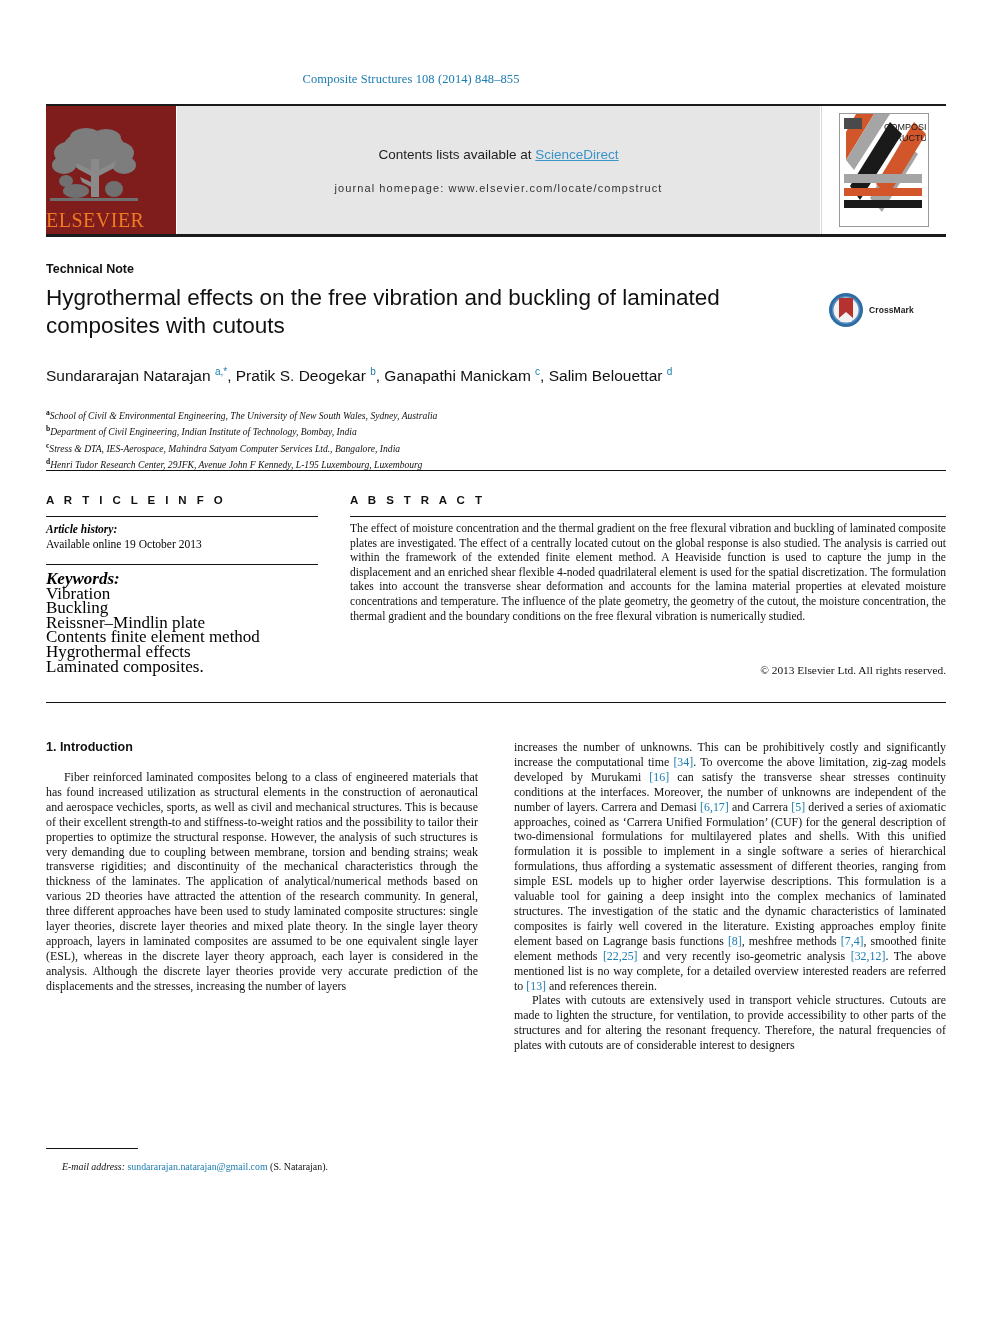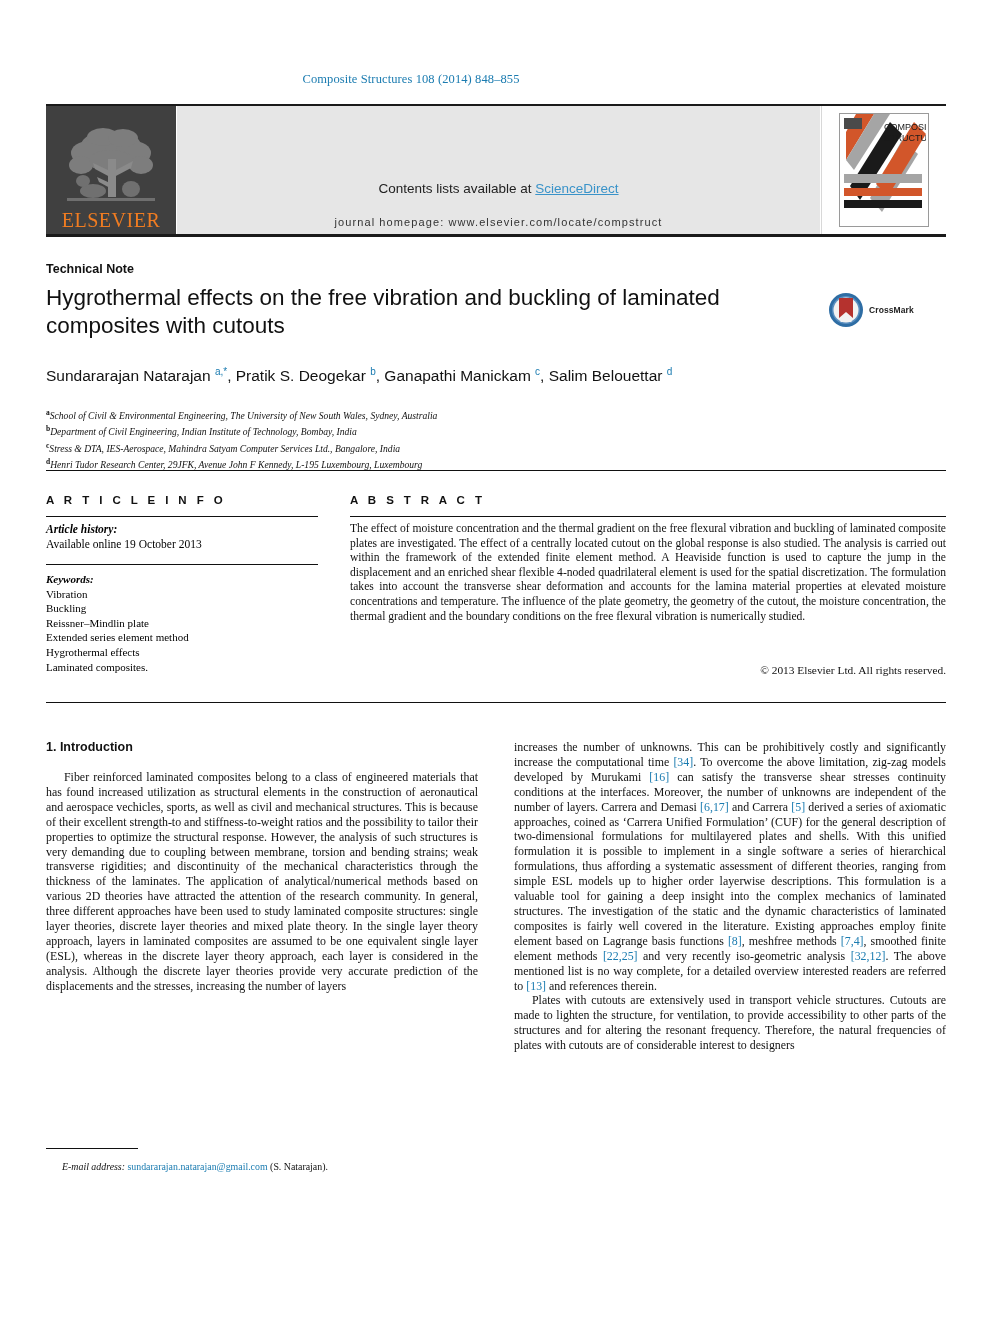--- a/index.html
+++ b/index.html
@@ -50,45 +50,44 @@
     left: 0; top: 0;
     width: 900px; height: 128px;
     display: flex;
     flex-direction: row;
     align-items: stretch;
   }
   .elsevier-logo {
     width: 130px;
     flex: 0 0 130px;
     position: relative;
-    background: #404040;
+    background: #7f1d1d;
     display: flex;
     flex-direction: column;
-    align-items: center;
     justify-content: flex-end;
     padding-bottom: 4px;
     box-sizing: border-box;
   }
   .tree-svg { display:block; }
   .elsevier-word {
     font-family: "Liberation Serif", serif;
     font-size: 20px;
     letter-spacing: 0.5px;
     color: #f07c21;
     line-height: 1;
     margin-top: 1px;
   }
 
   .masthead-center {
     flex: 1 1 auto;
     background: #e6e6e6;
     display: flex;
     flex-direction: column;
     align-items: center;
-    justify-content: flex-end;
+    justify-content: center;
     position: relative;
     border-left: 1px solid #ffffff;
     border-right: 1px solid #ffffff;
   }
   .contents-line {
     font-size: 13.5px;
     font-family: "Liberation Sans", sans-serif;
     color: #222;
     margin-top: 6px;
   }
@@ -238,21 +237,21 @@
     width: 280px;
     font-size: 11.5px;
     line-height: 14.5px;
   }
   .art-history .lbl { font-style: italic; font-weight: bold; }
 
   .keywords {
     position: absolute;
     left: 46px; top: 572px;
     width: 280px;
-    font-size: 11px;
+    font-size: 17px;
     line-height: 14.6px;
   }
   .keywords .lbl { font-style: italic; font-weight: bold; }
 
   .abstract {
     position: absolute;
     left: 350px; top: 522px;
     width: 596px;
     font-size: 11.6px;
     line-height: 14.6px;
@@ -441,21 +440,21 @@
     <div>Available online 19 October 2013</div>
   </div>
 
   <div class="info-rule r2"></div>
 
   <div class="keywords">
     <div class="lbl">Keywords:</div>
     <div>Vibration</div>
     <div>Buckling</div>
     <div>Reissner–Mindlin plate</div>
-    <div>Extended series element method</div>
+    <div>Contents finite element method</div>
     <div>Hygrothermal effects</div>
     <div>Laminated composites.</div>
   </div>
 
   <div class="abstract">The effect of moisture concentration and the thermal gradient on the free flexural vibration and buckling of laminated composite plates are investigated. The effect of a centrally located cutout on the global response is also studied. The analysis is carried out within the framework of the extended finite element method. A Heaviside function is used to capture the jump in the displacement and an enriched shear flexible 4-noded quadrilateral element is used for the spatial discretization. The formulation takes into account the transverse shear deformation and accounts for the lamina material properties at elevated moisture concentrations and temperature. The influence of the plate geometry, the geometry of the cutout, the moisture concentration, the thermal gradient and the boundary conditions on the free flexural vibration is numerically studied.</div>
   <div class="copyright">© 2013 Elsevier Ltd. All rights reserved.</div>
 
   <div class="sec-rule-bottom"></div>
 
   <div class="col left">

